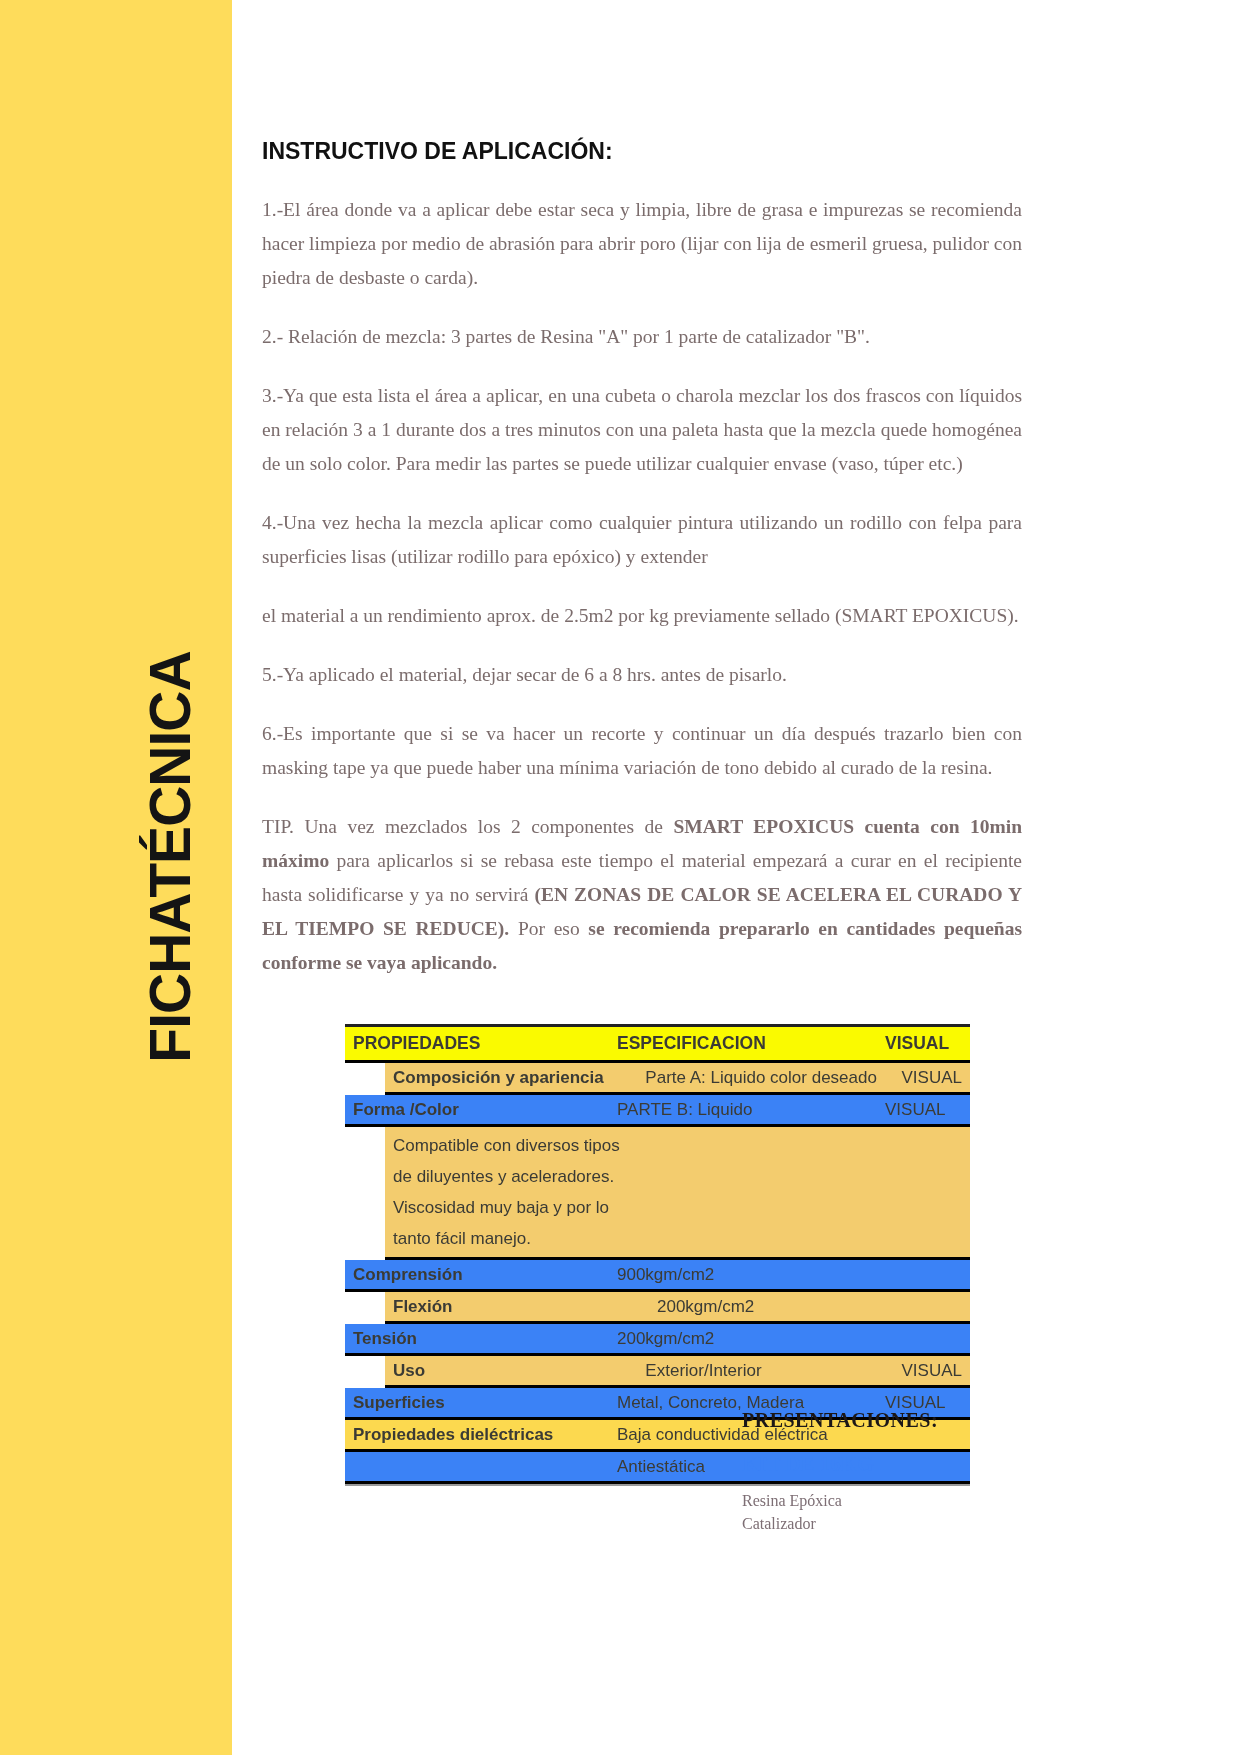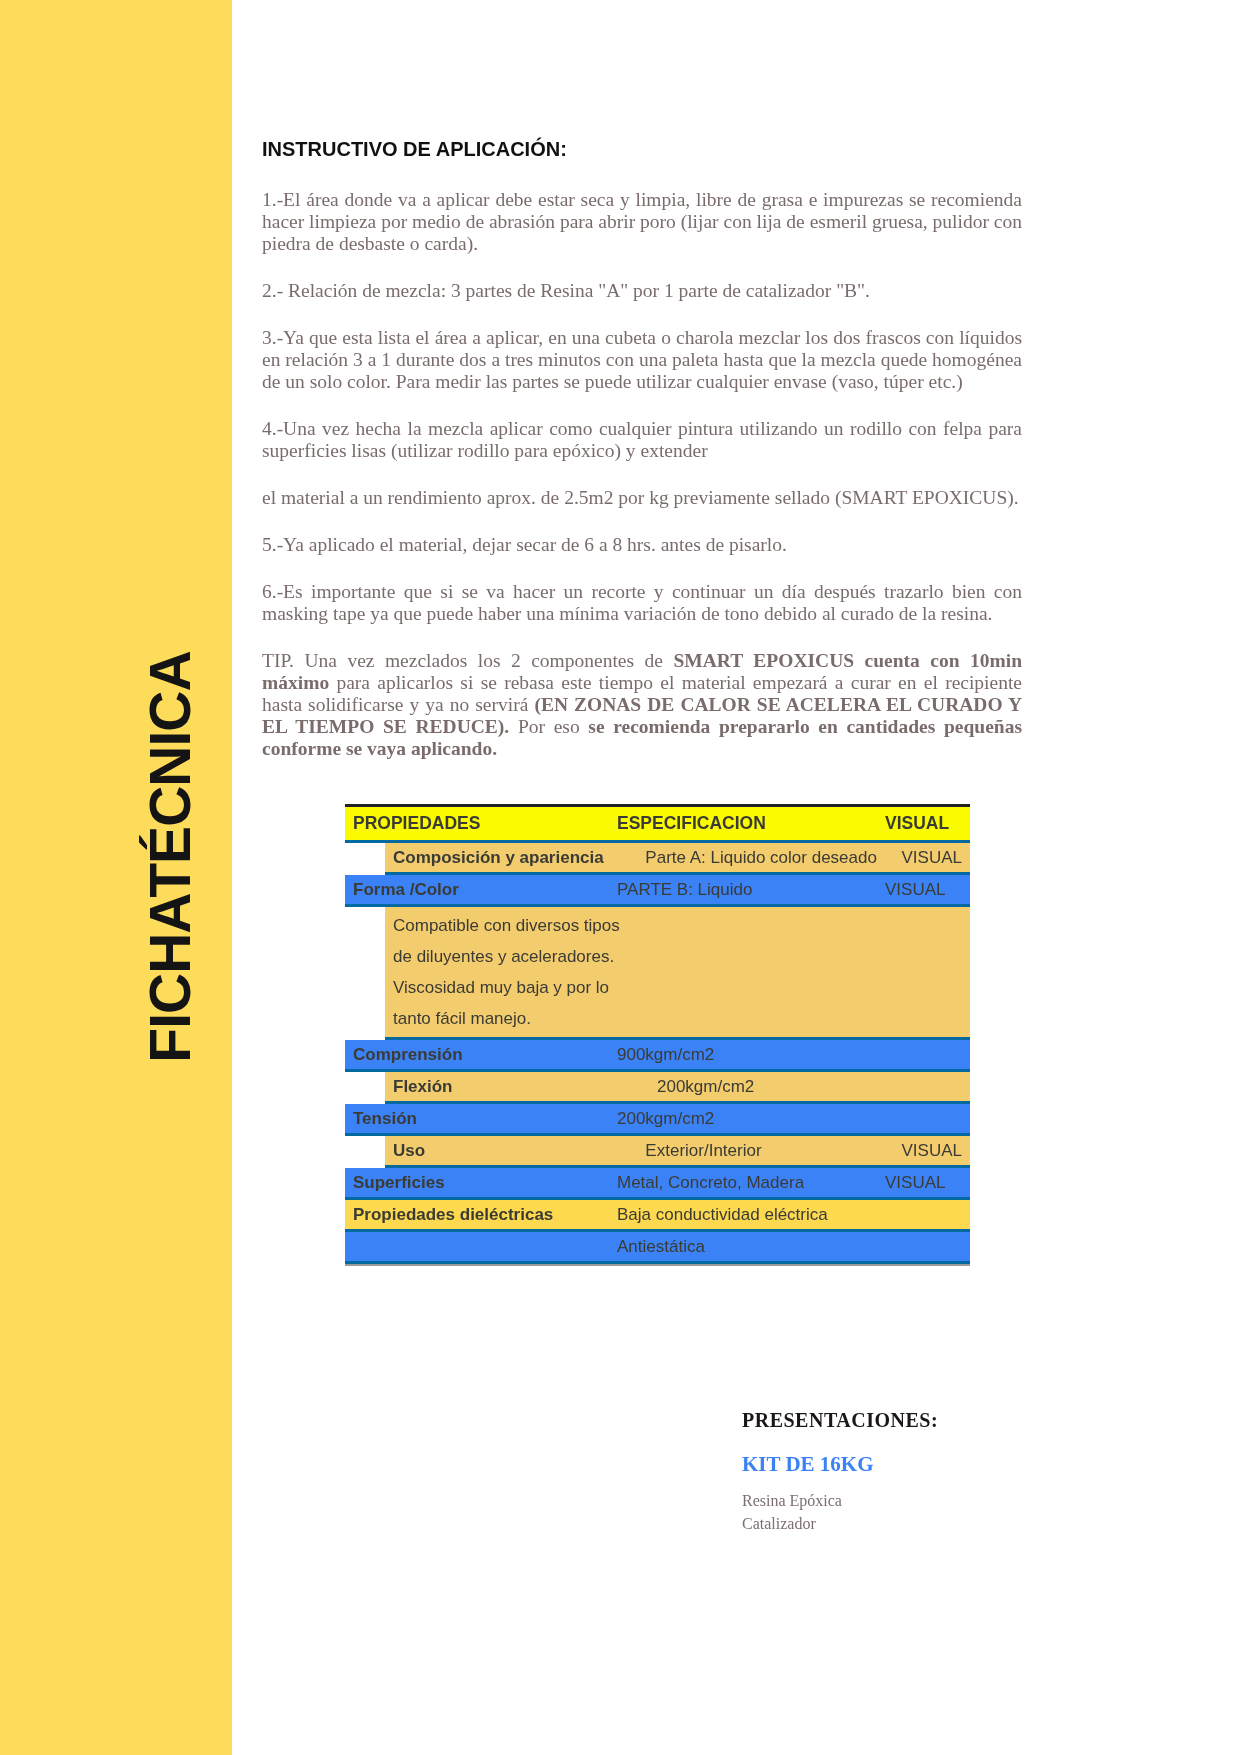--- a/index.html
+++ b/index.html
@@ -8,29 +8,29 @@
 
   
   .band{position:absolute;left:0;top:0;width:232px;height:1755px;background:var(--band,#fedc5b);}
   .vtitle{position:absolute;left:170px;top:857px;transform:translate(-50%,-50%) rotate(-90deg);
           white-space:nowrap;font-family:"Liberation Sans",sans-serif;font-weight:800;
           font-size:57px;letter-spacing:-1px;color:#141414;}
 
   
   .content{position:absolute;left:262px;top:0;width:760px;}
   .doc-title{margin:138px 0 0 0;font-family:"Liberation Sans",sans-serif;font-weight:700;
-             font-size:20px;color:#111111;}
+             font-size:23px;color:#111111;}
   #paragraphs{margin-top:28px;}
-  .para{font-size:19.5px;line-height:22px;color:#7b6c6c;text-align:justify;margin:0 0 25px 0;}
+  .para{font-size:19.5px;line-height:34px;color:#7b6c6c;text-align:justify;margin:0 0 25px 0;}
   .para .b{font-weight:700;}
 
   
   .table-wrap{margin:44px 0 0 83px;width:625px;border-top:3px solid #222222;
               border-bottom:2px solid #9a9a9a;font-family:"Liberation Sans",sans-serif;}
-  .trow{display:flex;border-bottom:3px solid #0369a1;}
+  .trow{display:flex;border-bottom:3px solid #000000;}
   .theader{background:var(--header-bg,#fafa00);}
   .theader .tcell{font-weight:700;font-size:17.5px;padding-top:5px;padding-bottom:5px;}
   .tcell{padding:3px 8px;font-size:17px;color:#3b3b35;line-height:23px;}
   .tcell div{line-height:29px;padding:1px 0;}
   .c0{width:248px;font-weight:700;}
   .c1{width:252px;}
   .c2{flex:1;}
   .bg-tan{background:var(--row-tan,#f3cc6e);margin-left:40px;}
   .bg-white{background:#3b82f6;}
   .bg-bright{background:var(--row-bright,#fcd94f);}

